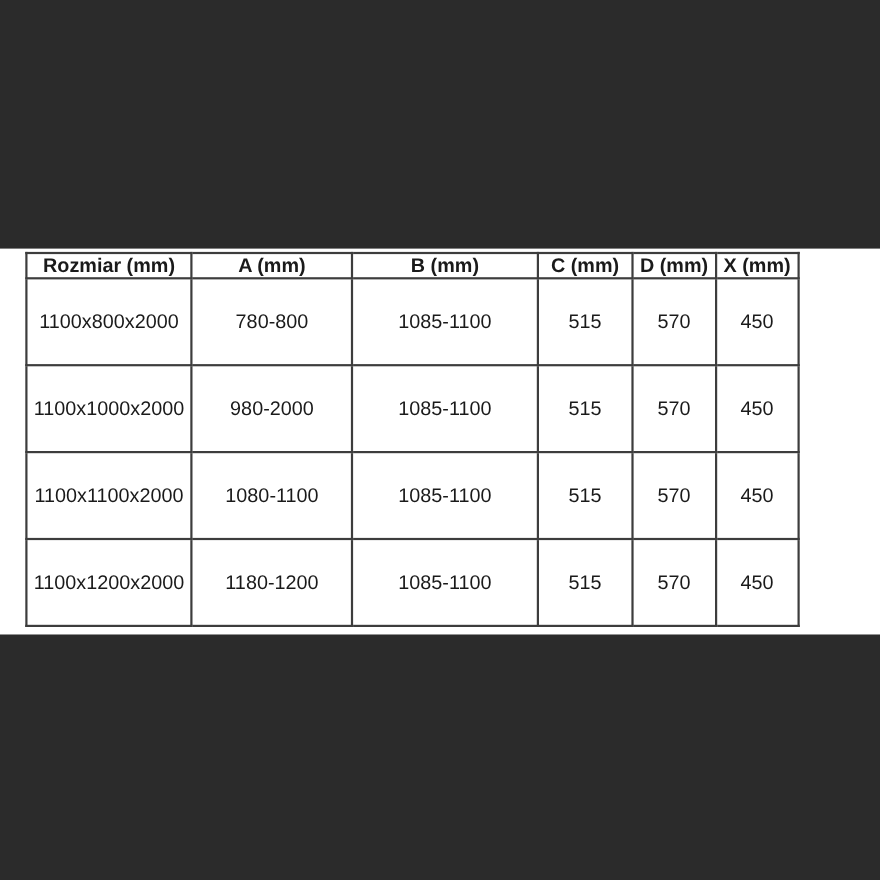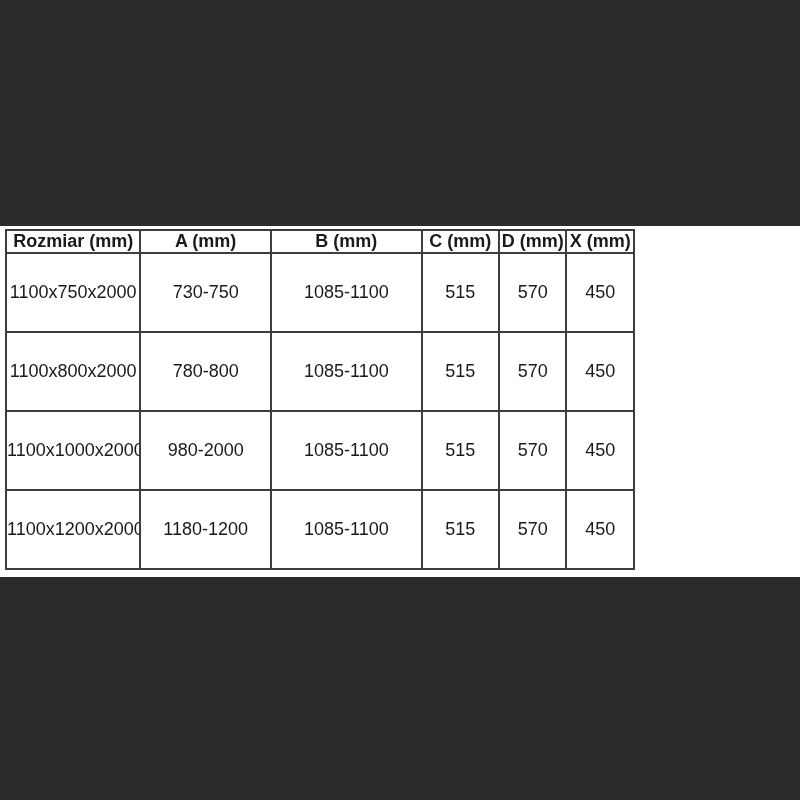--- a/index.html
+++ b/index.html
@@ -22,24 +22,25 @@
   .dark-region.top { height: 226px; }
   .dark-region.bottom { flex: 1; }
   .panel {
     background: #ffffff;
     width: 800px;
     height: 351px;
     box-sizing: border-box;
     padding: 3px 5px 0 5px;
   }
   table.spec-table {
-    width: 630px;
+    width: 704px;
     height: 341px;
     border-collapse: collapse;
     table-layout: fixed;
+    margin-left: 18px;
   }
   .spec-table th, .spec-table td {
     border: 2px solid #3d3d3d;
     text-align: center;
     vertical-align: middle;
     font-size: 18px;
     color: #1a1a1a;
     padding: 0;
     white-space: nowrap;
     overflow: hidden;
@@ -69,38 +70,38 @@
           <th>Rozmiar (mm)</th>
           <th>A (mm)</th>
           <th>B (mm)</th>
           <th>C (mm)</th>
           <th>D (mm)</th>
           <th>X (mm)</th>
         </tr>
     </thead>
     <tbody>
         <tr>
-          <td>1100x750x2000</td>
-          <td>730-750</td>
-          <td>1085-1100</td>
-          <td>515</td>
-          <td>570</td>
-          <td>450</td>
-        </tr>
-        <tr>
           <td>1100x800x2000</td>
           <td>780-800</td>
           <td>1085-1100</td>
           <td>515</td>
           <td>570</td>
           <td>450</td>
         </tr>
         <tr>
           <td>1100x1000x2000</td>
           <td>980-2000</td>
+          <td>1085-1100</td>
+          <td>515</td>
+          <td>570</td>
+          <td>450</td>
+        </tr>
+        <tr>
+          <td>1100x1100x2000</td>
+          <td>1080-1100</td>
           <td>1085-1100</td>
           <td>515</td>
           <td>570</td>
           <td>450</td>
         </tr>
         <tr>
           <td>1100x1200x2000</td>
           <td>1180-1200</td>
           <td>1085-1100</td>
           <td>515</td>

